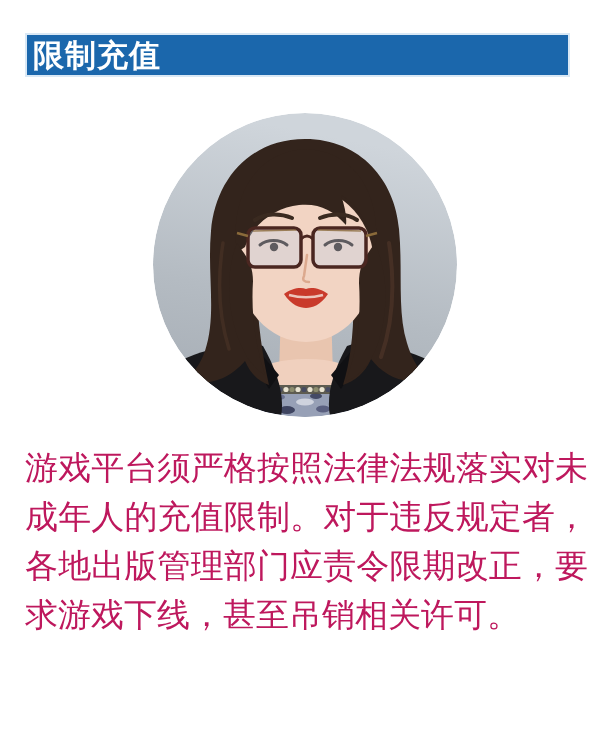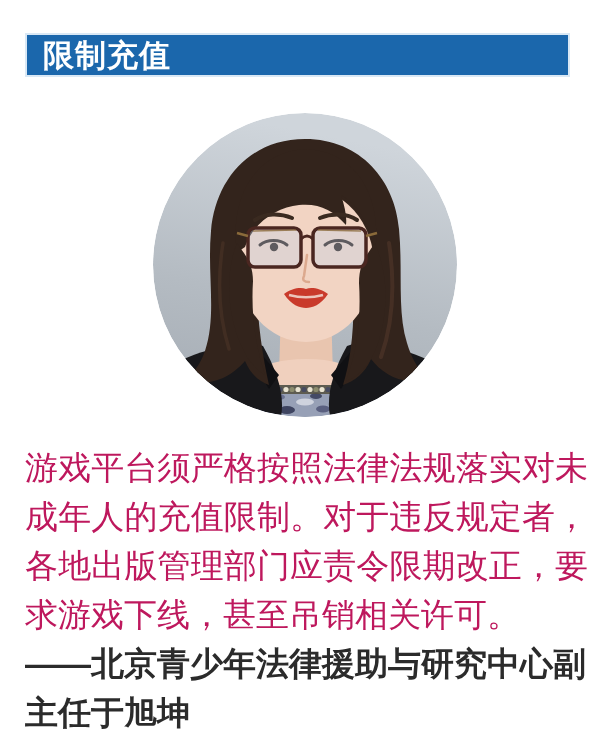--- a/index.html
+++ b/index.html
@@ -19,21 +19,21 @@
     position: absolute;
     left: 25px;
     top: 33px;
     width: 545px;
     height: 44px;
     box-sizing: border-box;
     background: #1B67AC;
     border: 2px solid #D9E8F5;
     display: flex;
     align-items: center;
-    padding: 0 16px;
+    padding: 0 6px;
   }
   .banner .title {
     color: #ffffff;
     font-size: 31px;
     font-weight: 700;
     letter-spacing: 1px;
     line-height: 1;
     white-space: nowrap;
   }
   .portrait {
@@ -165,16 +165,15 @@
         <path d="M154,142 L151,163 C149,167 151,169 156,169" stroke="#DCA98E" stroke-width="2.5" fill="none" stroke-linecap="round"></path>
 
         <path d="M131,181 C139,175 148,174 153,176 C158,174 167,175 175,181 C168,192 159,195 153,195 C147,195 138,192 131,181 Z" fill="#C93A2B"></path>
         <path d="M136,182 C147,185 159,185 170,182" stroke="#F5E8E0" stroke-width="2.5" fill="none" opacity="0.8"></path>
       </g>
     </svg>
   </div>
 
   <div class="text-block">
     <p class="quote-text">游戏平台须严格按照法律法规落实对未成年人的充值限制。对于违反规定者，各地出版管理部门应责令限期改正，要求游戏下线，甚至吊销相关许可。</p>
-    <p class="attribution">——北京青少年法律援助与研究中心副主任于旭坤</p>
   </div>
 
 </div>
 
 </body></html>

